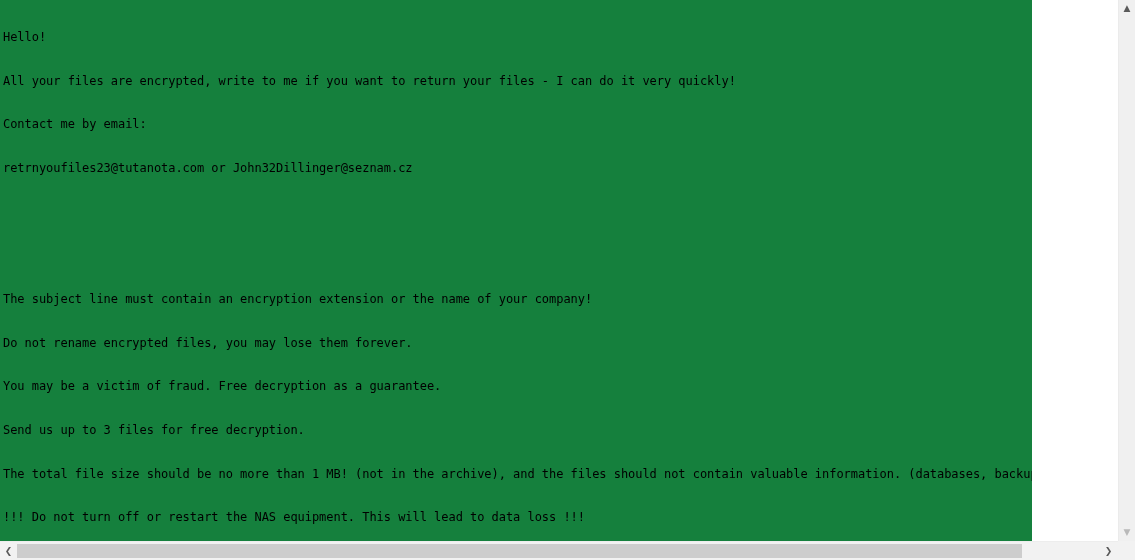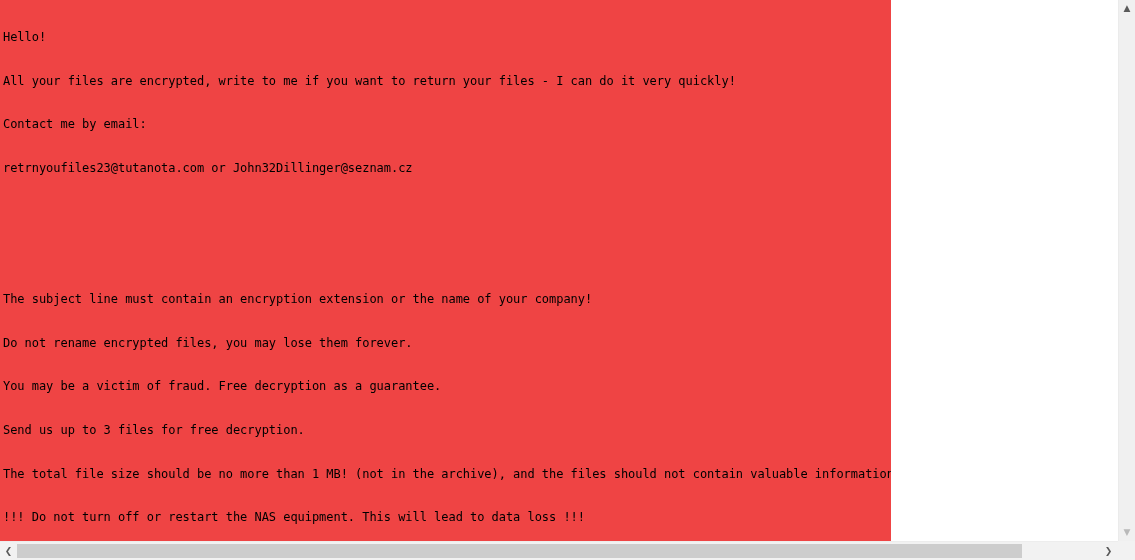--- a/index.html
+++ b/index.html
@@ -21,23 +21,23 @@
     height: 560px;
     background: #ffffff;
     box-sizing: border-box;
   }
 
   
   .doc-area {
     position: absolute;
     left: 0;
     top: 0;
-    width: 891px;
+    width: 1032px;
     height: 541px;
-    background: #ef4444;
+    background: #15803d;
     overflow: hidden;
   }
 
   .doc-text {
     position: absolute;
     left: 3px;
     top: 1px;
     margin: 0;
     padding: 0;
     font-family: "DejaVu Sans Mono", "Liberation Mono", monospace;

